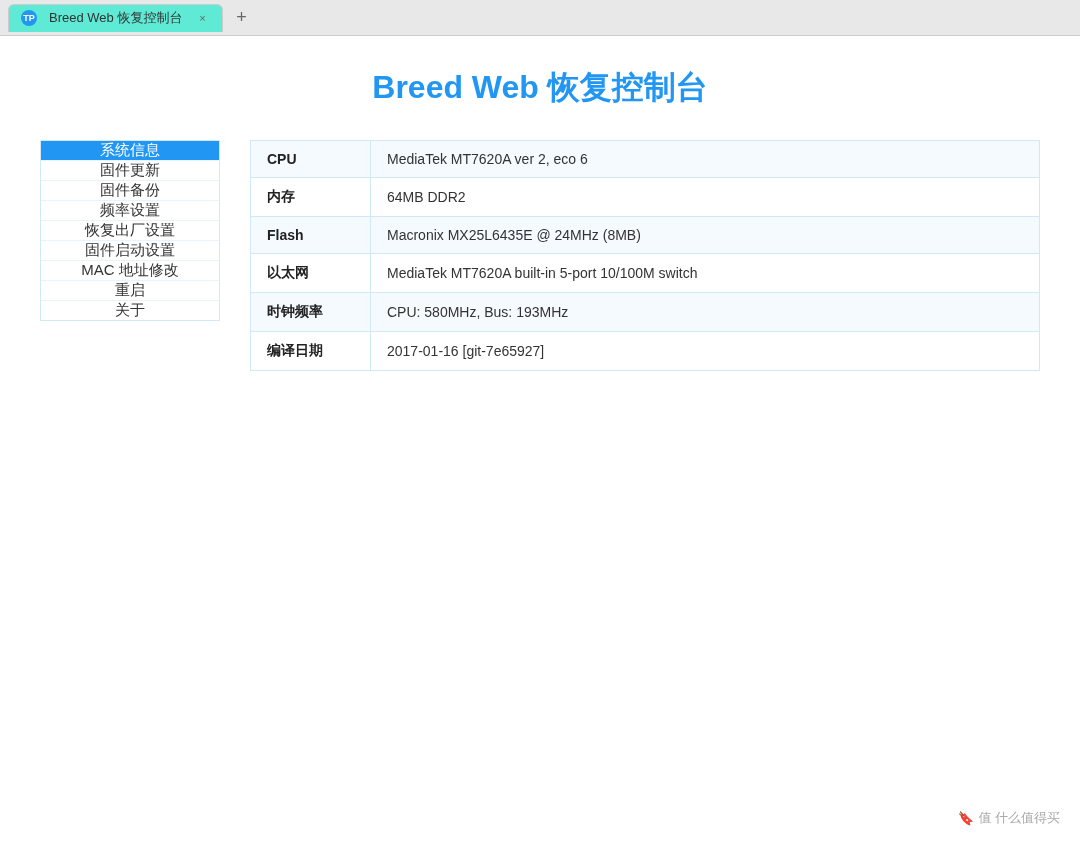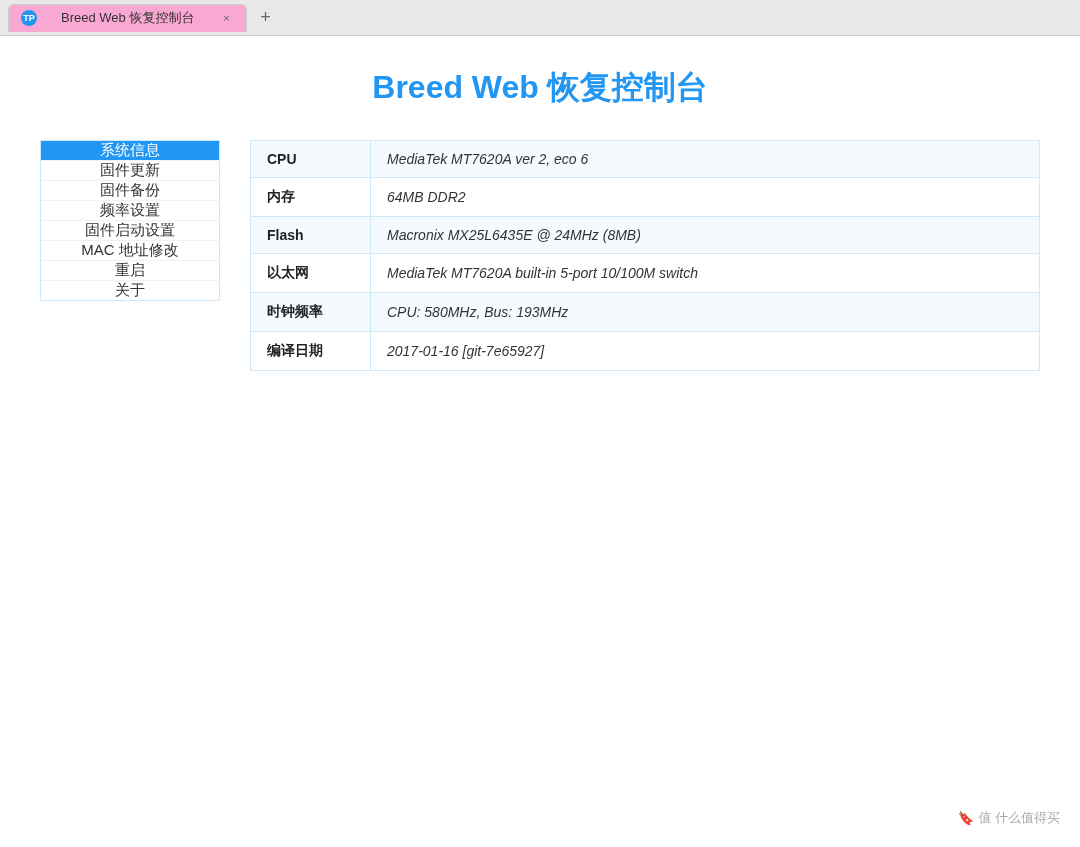--- a/index.html
+++ b/index.html
@@ -26,31 +26,31 @@
       padding: 0 8px;
     }
 
     .tab-bar {
       display: flex;
       align-items: center;
       height: 100%;
     }
 
     .tab-active {
-      background: #f9a8d4;
+      background: #5eead4;
       border: 1px solid #ccc;
       border-bottom: none;
       border-radius: 6px 6px 0 0;
       padding: 0 12px;
       height: 28px;
       display: flex;
       align-items: center;
       font-size: 13px;
       color: #333;
-      gap: 24px;
+      gap: 12px;
     }
 
     .tab-favicon {
       width: 16px;
       height: 16px;
       background: #2196F3;
       border-radius: 50%;
       display: inline-flex;
       align-items: center;
       justify-content: center;
@@ -154,21 +154,20 @@
 
     .info-table .label-cell {
       font-weight: bold;
       width: 120px;
       white-space: nowrap;
       color: #222;
     }
 
     .info-table .value-cell {
       color: #333;
-      font-style: italic;
     }
 
     
     .watermark {
       position: fixed;
       bottom: 20px;
       right: 20px;
       font-size: 13px;
       color: #aaa;
       display: flex;
@@ -194,20 +193,21 @@
   <h1 class="page-title">Breed Web 恢复控制台</h1>
 
   <div class="main-layout">
 
     <nav class="sidebar">
 
     <div class="sidebar-item active">系统信息</div>
         <div class="sidebar-item">固件更新</div>
         <div class="sidebar-item">固件备份</div>
         <div class="sidebar-item">频率设置</div>
+        <div class="sidebar-item">恢复出厂设置</div>
         <div class="sidebar-item">固件启动设置</div>
         <div class="sidebar-item">MAC 地址修改</div>
         <div class="sidebar-item">重启</div>
         <div class="sidebar-item">关于</div>
       </nav>
 
     <table class="info-table">
       <tbody id="info-table-body">
           <tr>
             <td class="label-cell">CPU</td>

